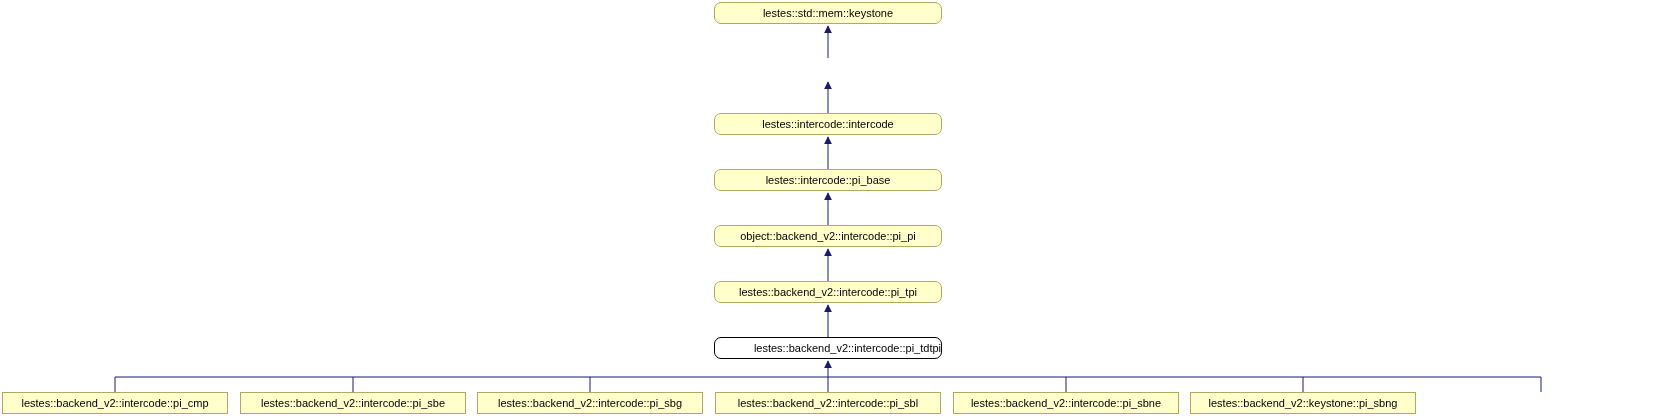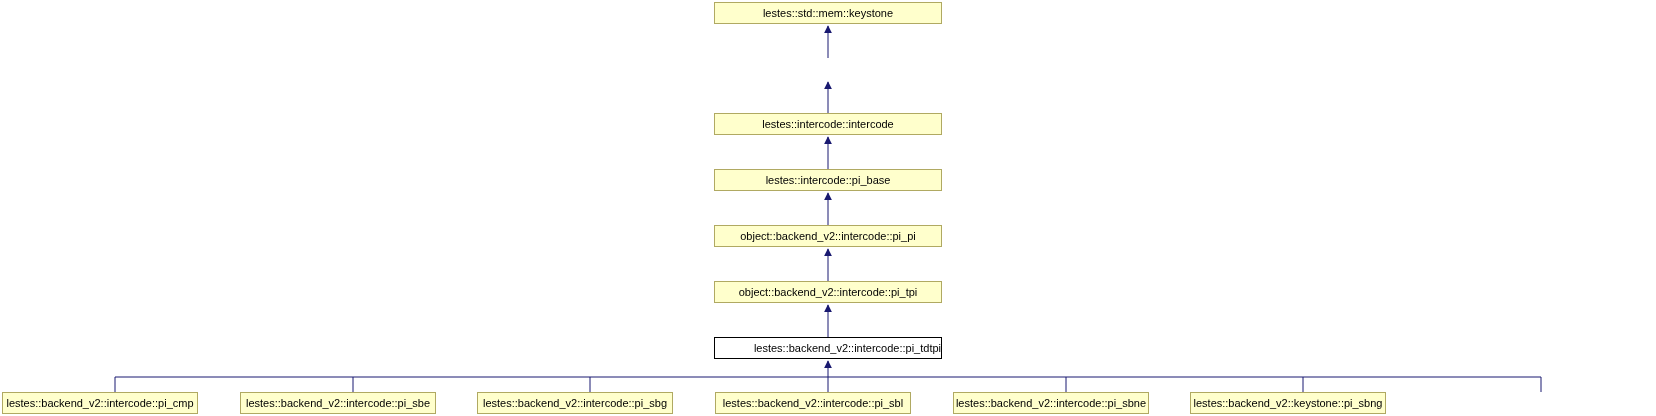--- a/index.html
+++ b/index.html
@@ -38,22 +38,22 @@
     white-space: nowrap;
     overflow: hidden;
     cursor: pointer;
   }
   .node.highlight {
     background: var(--highlight-fill);
     border: 1px solid var(--highlight-border);
     cursor: default;
     text-align: right;
   }
-  .chain { left: 714px; width: 228px; }
-  .child { top: 392px; width: 196px; }
+  .chain { left: 714px; width: 228px; border-radius: 7px; }
+  .child { top: 392px; width: 226px; }
 </style>
 </head>
 <body>
 
 <div id="canvas">
 
   <svg id="edges" viewBox="0 0 1656 416" xmlns="http://www.w3.org/2000/svg">
     <defs>
       <marker id="arrow" viewBox="0 0 10 10" refX="9" refY="5" markerWidth="8" markerHeight="8" orient="auto">
         <path d="M0,0 L10,5 L0,10 z" fill="#191970"></path>
@@ -75,21 +75,21 @@
     <line x1="828" y1="377" x2="828" y2="392"></line>
     <line x1="1066" y1="377" x2="1066" y2="392"></line>
     <line x1="1303" y1="377" x2="1303" y2="392"></line>
     <line x1="1541" y1="377" x2="1541" y2="392"></line>
   </svg>
 
   <div class="node chain" style="top:2px">lestes::std::mem::keystone</div>
   <div class="node chain" style="top:113px">lestes::intercode::intercode</div>
   <div class="node chain" style="top:169px">lestes::intercode::pi_base</div>
   <div class="node chain" style="top:225px">object::backend_v2::intercode::pi_pi</div>
-  <div class="node chain" style="top:281px">object::backend_v2::intercode::pi_tpi</div>
+  <div class="node chain" style="top:281px">lestes::backend_v2::intercode::pi_tpi</div>
   <div class="node chain highlight" style="top:337px">lestes::backend_v2::intercode::pi_tdtpi</div>
 
   <div class="node child" style="left:2px">lestes::backend_v2::intercode::pi_cmp</div>
   <div class="node child" style="left:240px">lestes::backend_v2::intercode::pi_sbe</div>
   <div class="node child" style="left:477px">lestes::backend_v2::intercode::pi_sbg</div>
   <div class="node child" style="left:715px">lestes::backend_v2::intercode::pi_sbl</div>
   <div class="node child" style="left:953px">lestes::backend_v2::intercode::pi_sbne</div>
   <div class="node child" style="left:1190px">lestes::backend_v2::keystone::pi_sbng</div>
 
 </div>

